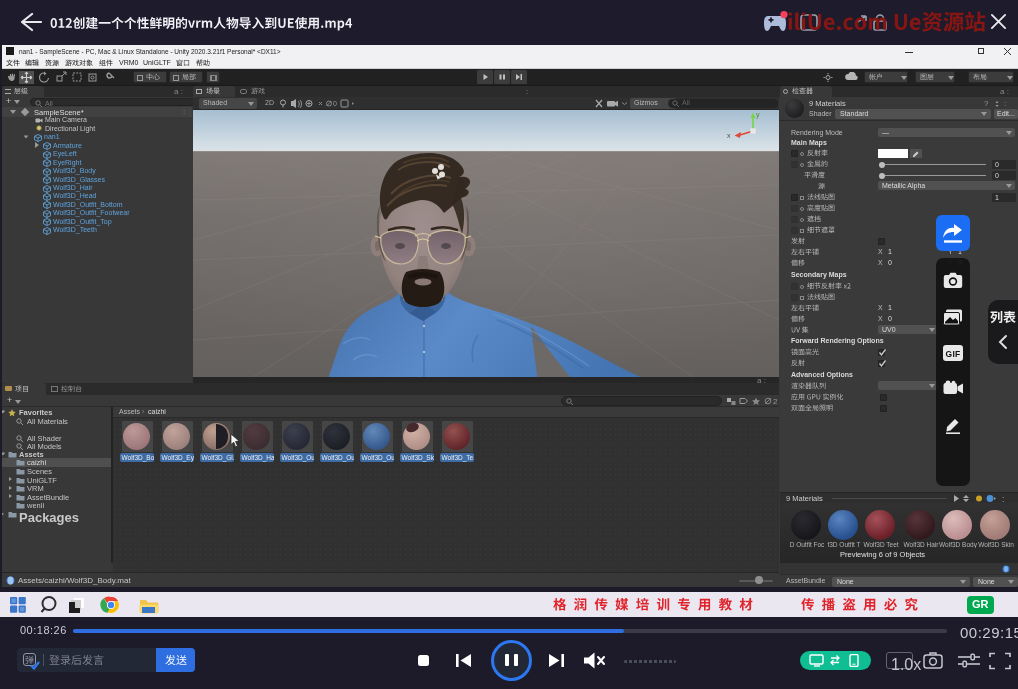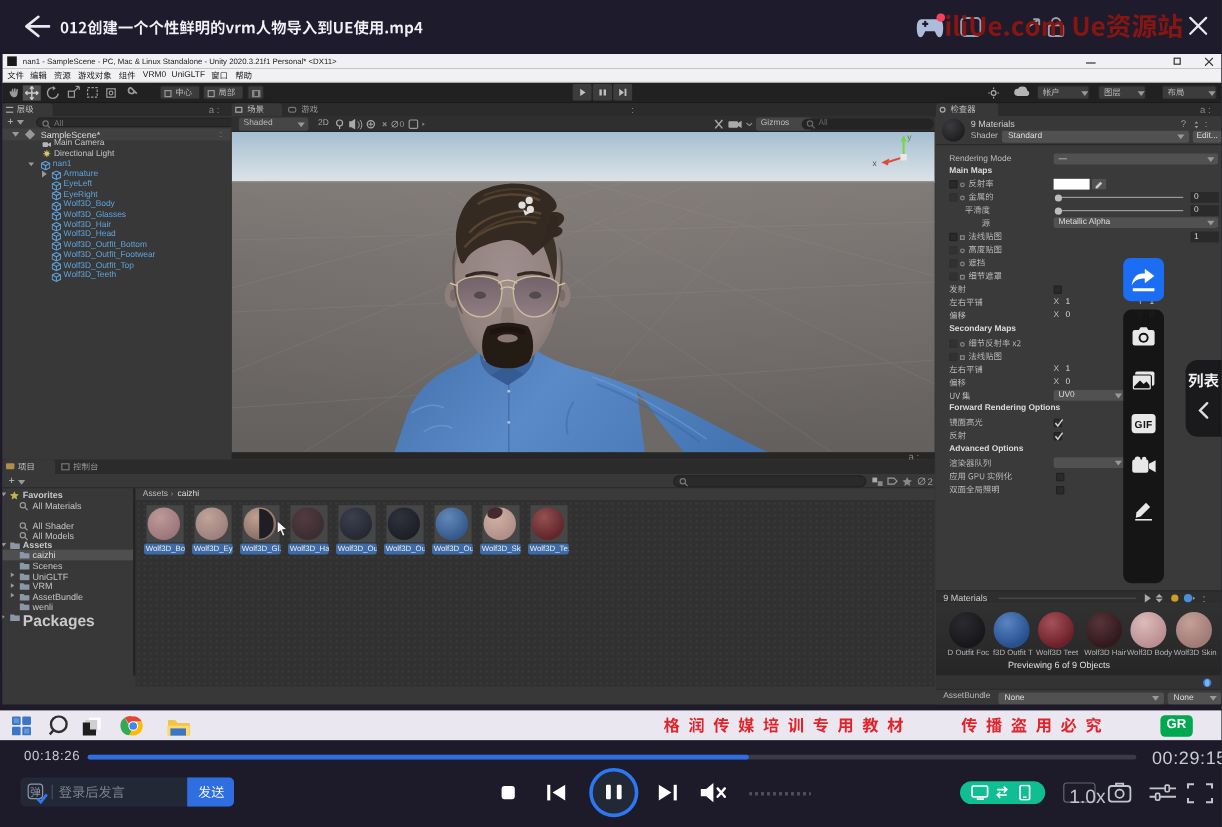--- a/index.html
+++ b/index.html
@@ -847,20 +847,29 @@
       <div class="abs" style="left:330.0px;top:15.5px;width:27px;height:27px;border-radius:50%;background:radial-gradient(circle at 38% 30%,#93514f,#62252b 72%);"></div>
       <div class="abs" style="left:326.5px;top:46px;width:34px;height:9px;background:#3d6ba5;border-radius:2px;overflow:hidden;">
           <span class="abs" style="left:2px;top:1px;font-size:6.5px;color:#eee;white-space:nowrap;">Wolf3D_Te...</span>
         </div>
       <svg class="abs" style="left:117px;top:26px;" width="10" height="14" viewBox="0 0 10 14">
           <path d="M1 1 L9 8 L5.5 8.5 L7.5 13 L5.5 13.8 L3.8 9.3 L1 11.5 Z" fill="#f5f5f5" stroke="#222" stroke-width="0.7"></path>
         </svg>
 
     </div>
 
+    <div class="abs" style="left:0;top:189px;width:777px;height:15px;background:#383838;border-top:1px solid #262626;">
+      <svg class="abs" style="left:4px;top:3px;" width="9" height="9" viewBox="0 0 9 9">
+          <circle cx="4.5" cy="4.5" r="4" fill="#3d79d8"></circle>
+          <path d="M1.5 4.5 a3 4 0 0 1 6 0 a3 4 0 0 1-6 0" fill="#9fc3ea"></path>
+        </svg>
+      <span class="abs txt" style="left:16px;top:3px;font-size:8px;color:#c5c5c5;">Assets/caizhi/Wolf3D_Body.mat</span>
+      <div class="abs" style="left:737px;top:6.5px;width:34px;height:2px;background:#5a5a5a;border-radius:1px;"></div>
+      <div class="abs" style="left:753px;top:3px;width:8px;height:8px;border-radius:50%;background:#8f8f8f;"></div>
+    </div>
   </div>
 </div>
 
 <div class="abs" id="taskbar" style="left:0;top:592px;width:1018px;height:25px;background:#ebe7f1;">
   <svg class="abs" style="left:10px;top:4px;" width="150" height="18" viewBox="0 0 150 18">
 
     <g fill="#3b76c8">
         <rect x="0" y="1" width="7.2" height="7.2" rx="1"></rect>
         <rect x="8.6" y="1" width="7.2" height="7.2" rx="1"></rect>
         <rect x="0" y="9.6" width="7.2" height="7.2" rx="1"></rect>

